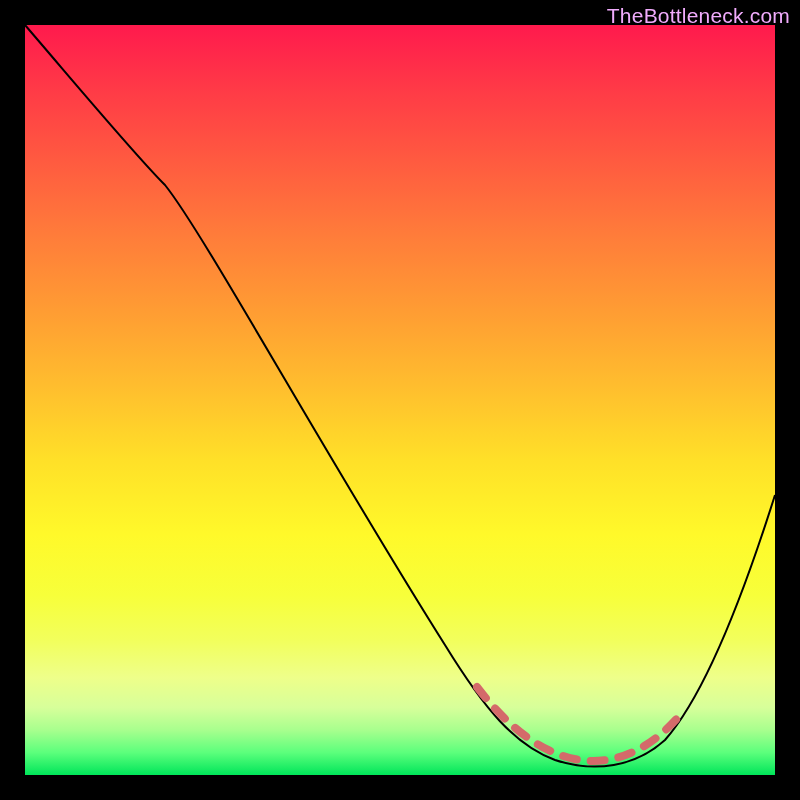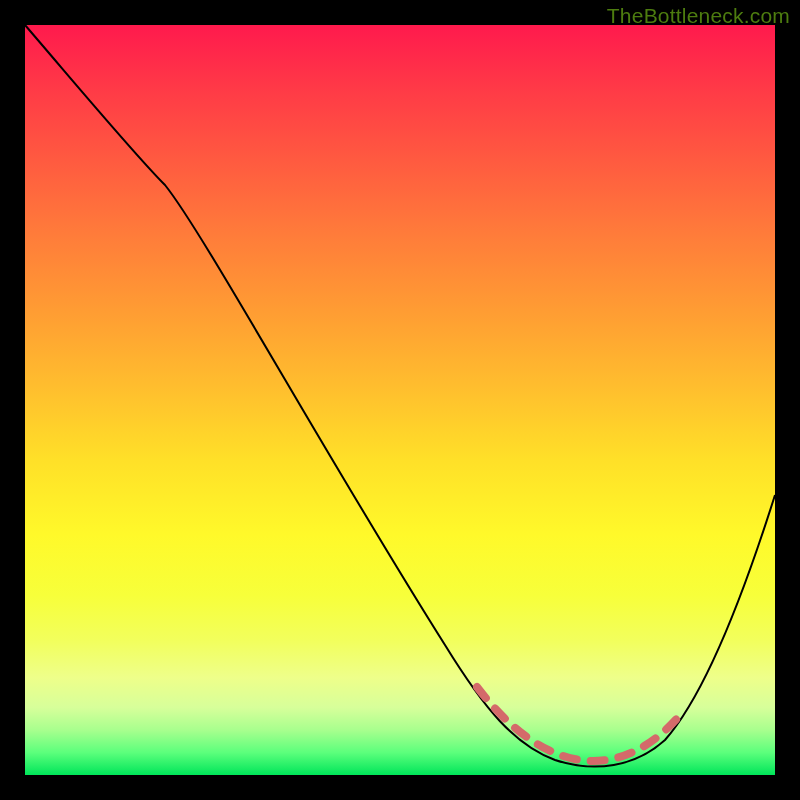--- a/index.html
+++ b/index.html
@@ -32,21 +32,21 @@
       #d7ff9a 91%,
       #a8ff8e 94%,
       #5cff7c 97%,
       #00e55a 100%
     );
   }
   .watermark {
     position: absolute;
     top: 4px;
     right: 10px;
-    color: #4d7c0f;
+    color: #f0abfc;
     font-size: 21px;
     font-weight: 500;
     letter-spacing: 0.2px;
     user-select: none;
   }
   svg.curve {
     position: absolute;
     left: 0;
     top: 0;
     width: 750px;

